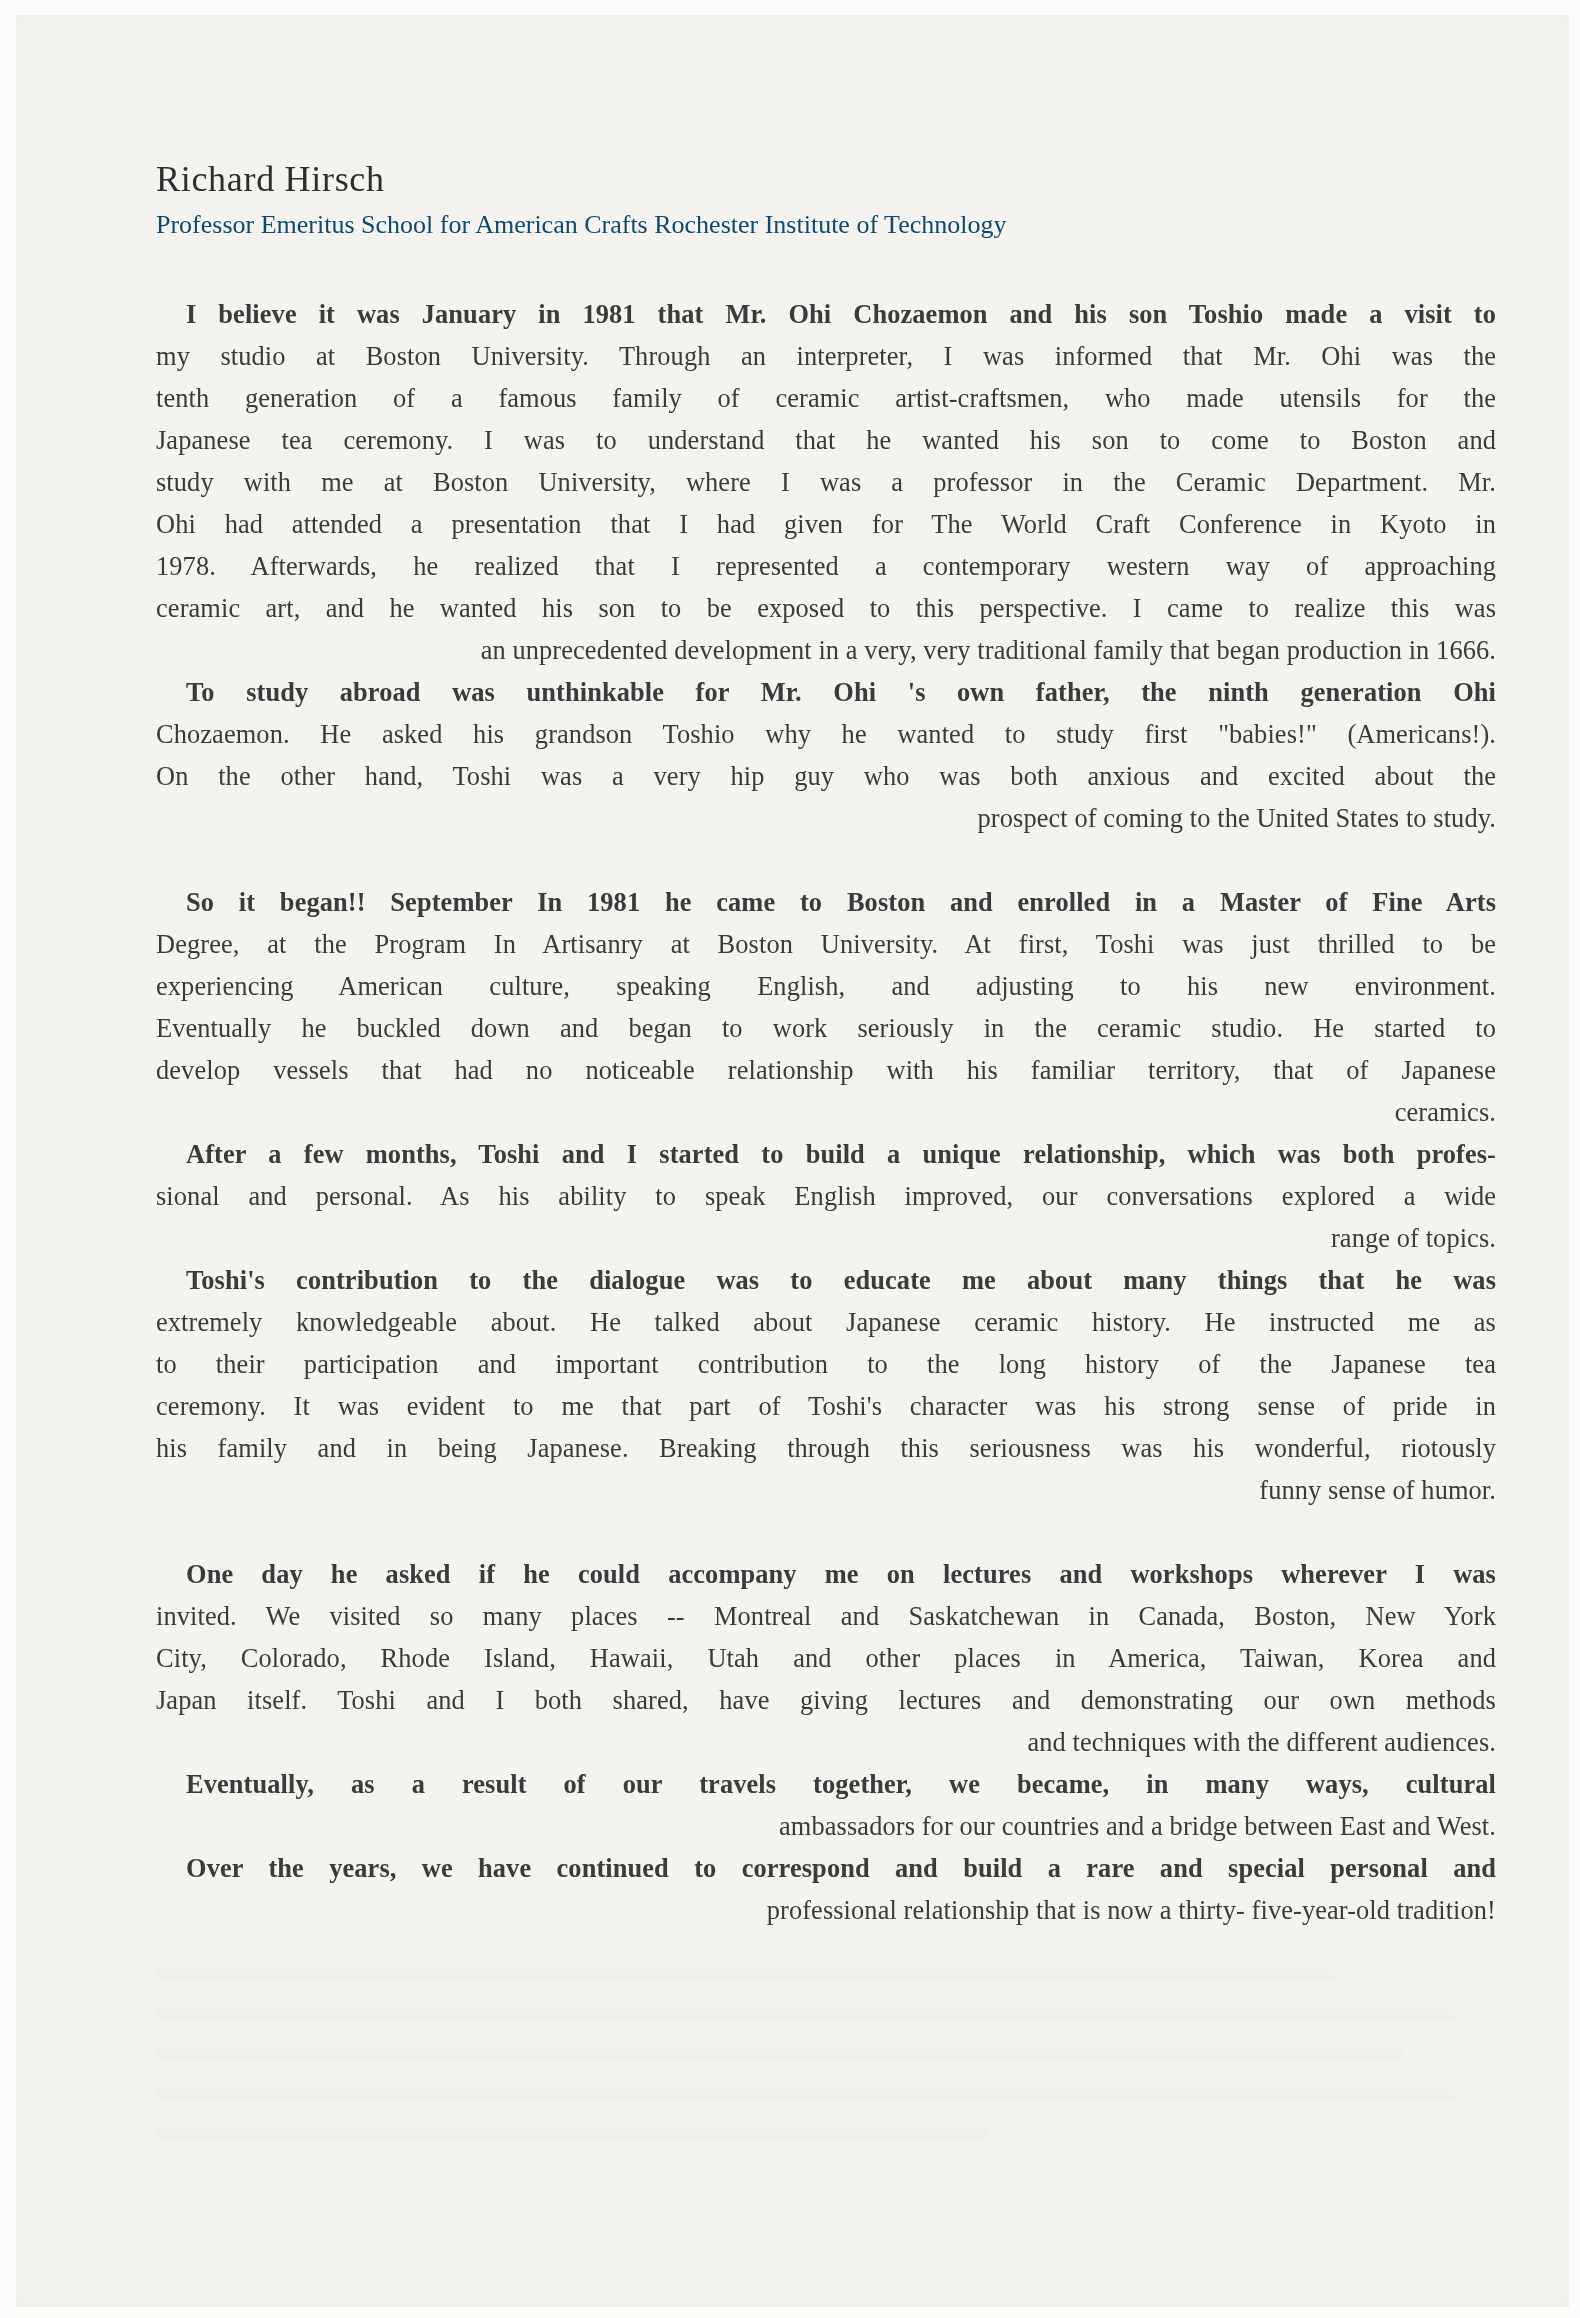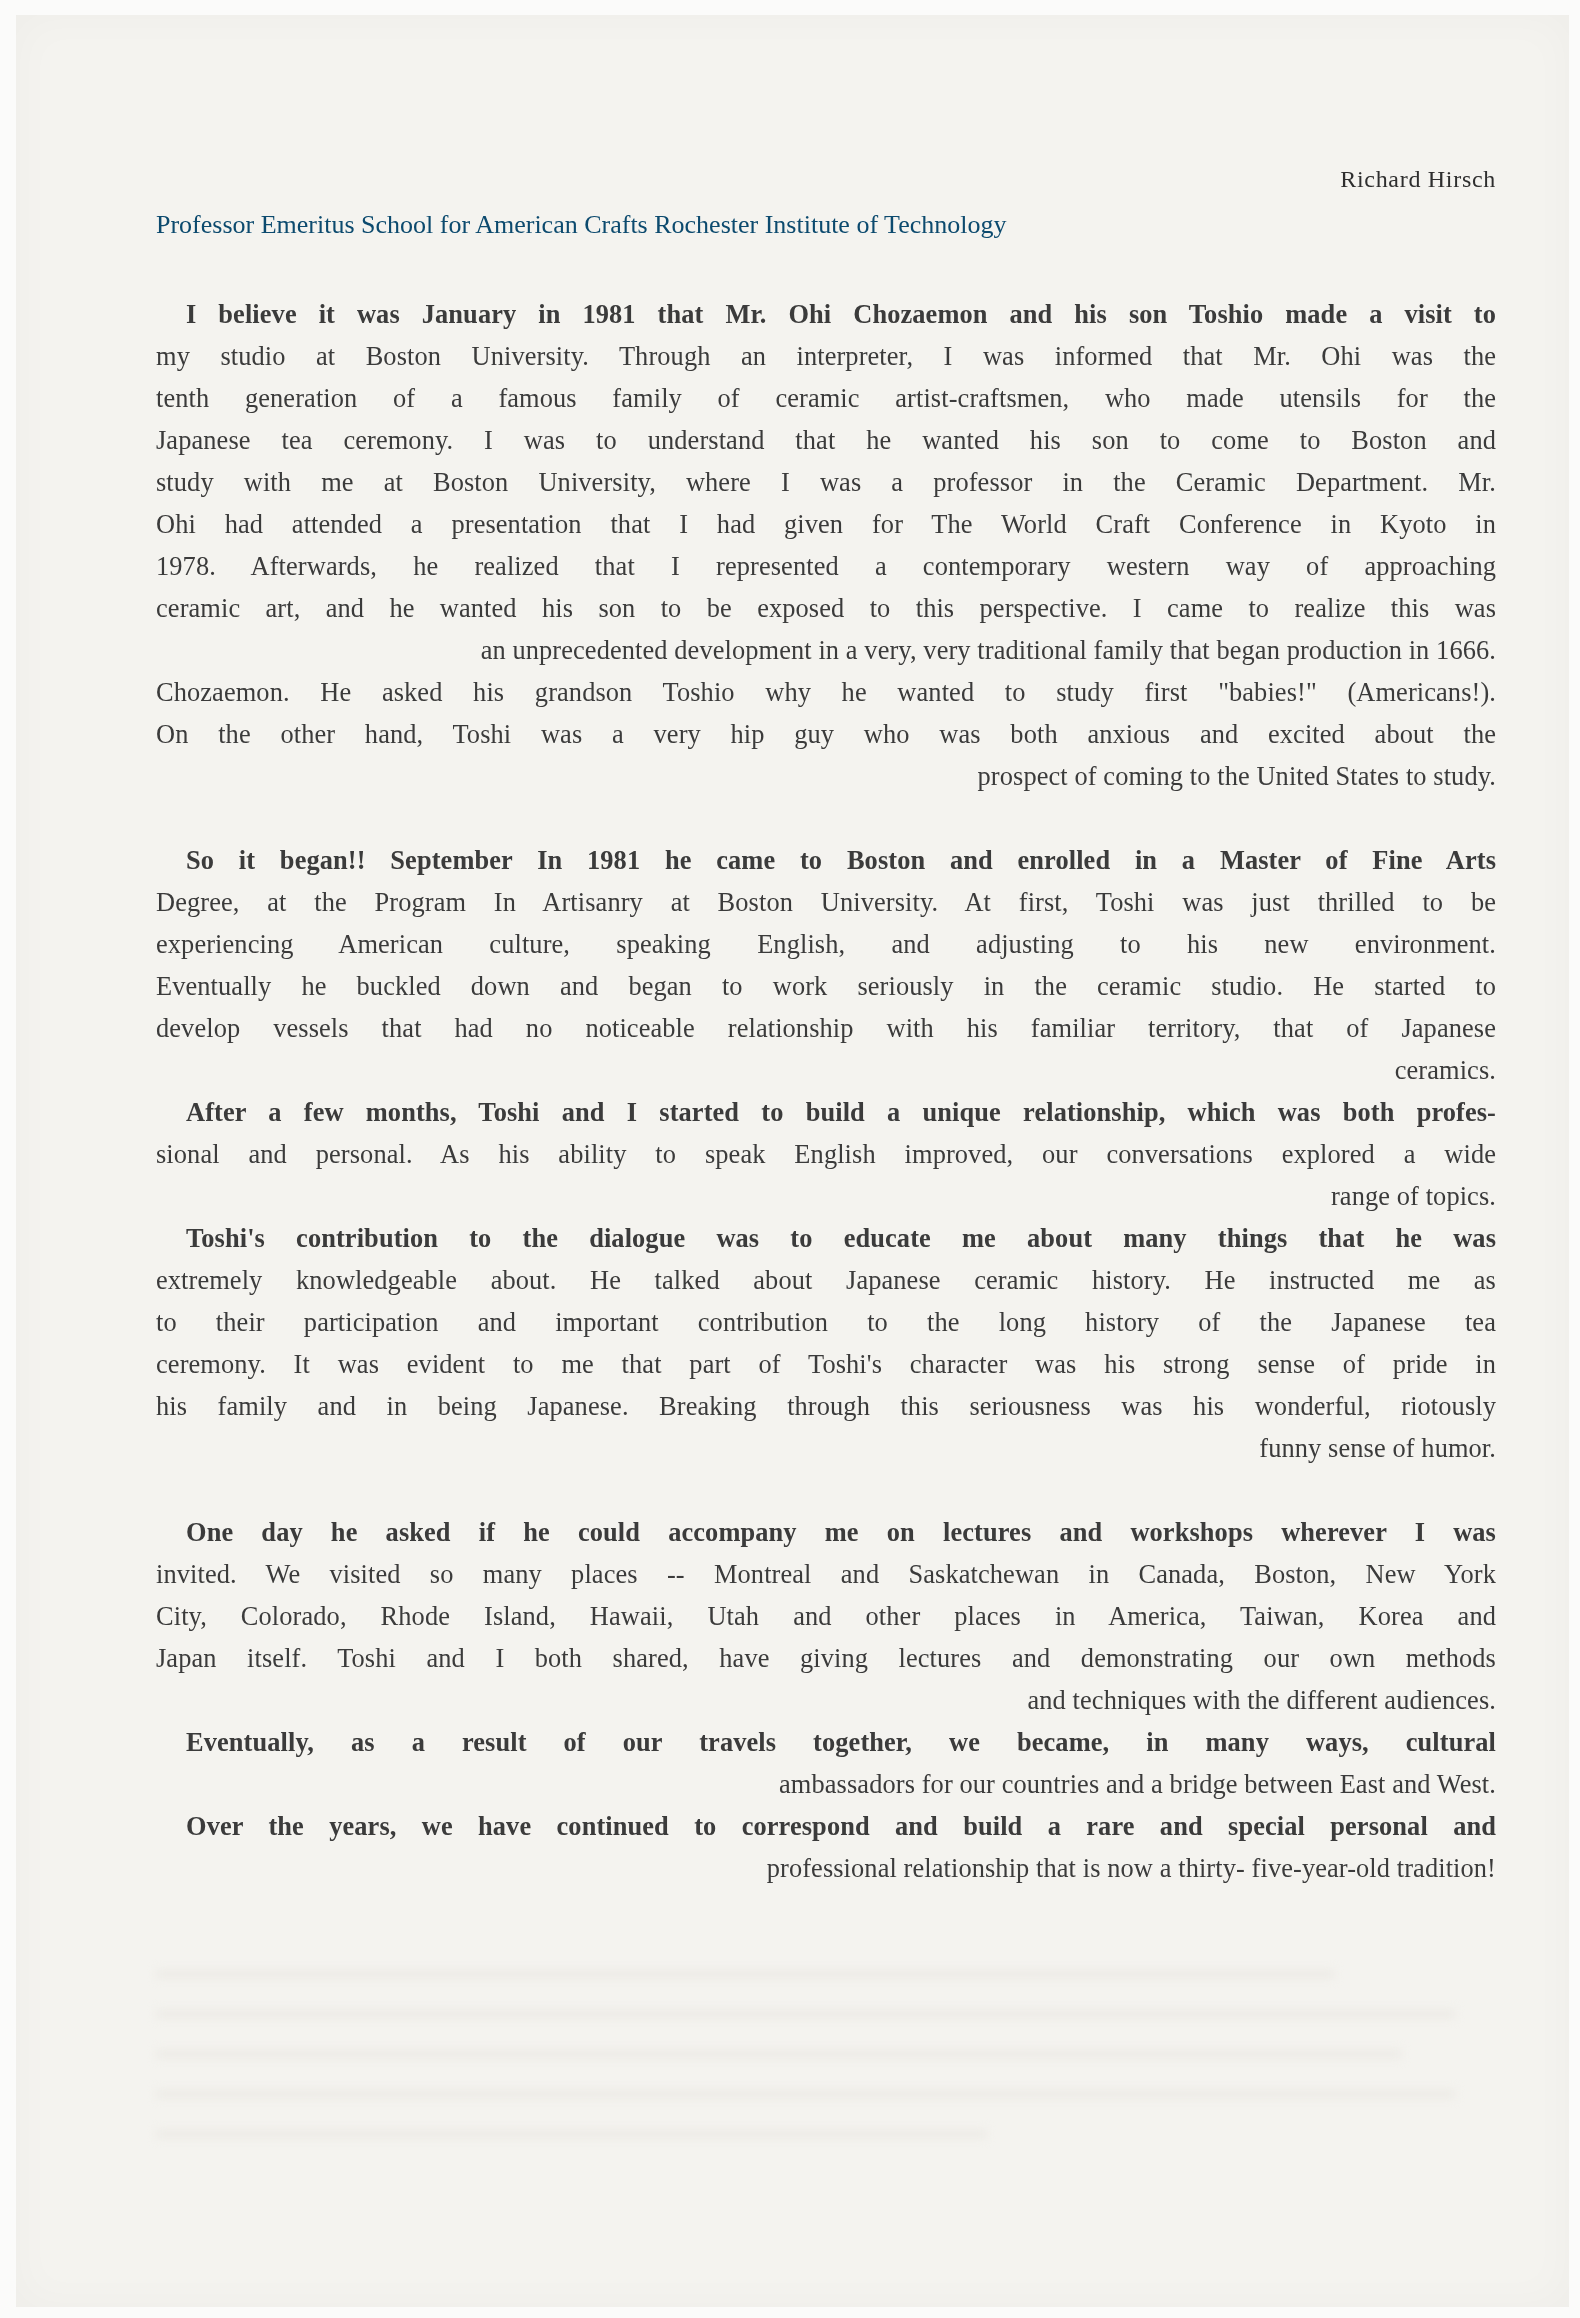--- a/index.html
+++ b/index.html
@@ -23,26 +23,25 @@
 
   .content {
     position: absolute;
     left: 140px;                   
     top: 0;
     width: 1340px;
   }
 
   .author {
     margin: 144px 0 0 0;
-    font-size: 24px;
+    font-size: 36px;
     line-height: 41px;
     font-weight: 400;
     letter-spacing: 0.7px;
     color: #2e2e2e;
-    text-align: right;
   }
 
   .affiliation {
     margin-top: 9.2px;
     font-size: 26px;
     line-height: 32px;
     color: #0c4a6e;
   }
 
   .essay {
@@ -95,20 +94,21 @@
               <div class="line just">my studio at Boston University. Through an interpreter, I was informed that Mr. Ohi was the</div>
               <div class="line just">tenth generation of a famous family of ceramic artist-craftsmen, who made utensils for the</div>
               <div class="line just">Japanese tea ceremony. I was to understand that he wanted his son to come to Boston and</div>
               <div class="line just">study with me at Boston University, where I was a professor in the Ceramic Department. Mr.</div>
               <div class="line just">Ohi had attended a presentation that I had given for The World Craft Conference in Kyoto in</div>
               <div class="line just">1978. Afterwards, he realized that I represented a contemporary western way of approaching</div>
               <div class="line just">ceramic art, and he wanted his son to be exposed to this perspective. I came to realize this was</div>
               <div class="line">an unprecedented development in a very, very traditional family that began production in 1666.</div>
             </div>
             <div class="para">
+              <div class="line indent just">To study abroad was unthinkable for Mr. Ohi 's own father, the ninth generation Ohi</div>
               <div class="line just">Chozaemon. He asked his grandson Toshio why he wanted to study first "babies!" (Americans!).</div>
               <div class="line just">On the other hand, Toshi was a very hip guy who was both anxious and excited about the</div>
               <div class="line">prospect of coming to the United States to study.</div>
             </div>
           </div>
           <div class="sec">
             <div class="para">
               <div class="line indent just">So it began!! September In 1981 he came to Boston and enrolled in a Master of Fine Arts</div>
               <div class="line just">Degree, at the Program In Artisanry at Boston University. At first, Toshi was just thrilled to be</div>
               <div class="line just">experiencing American culture, speaking English, and adjusting to his new environment.</div>

